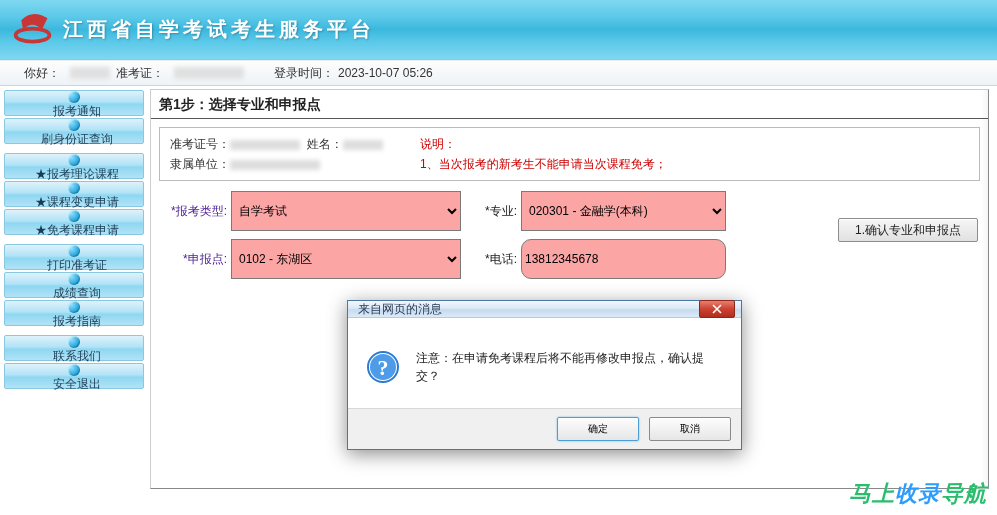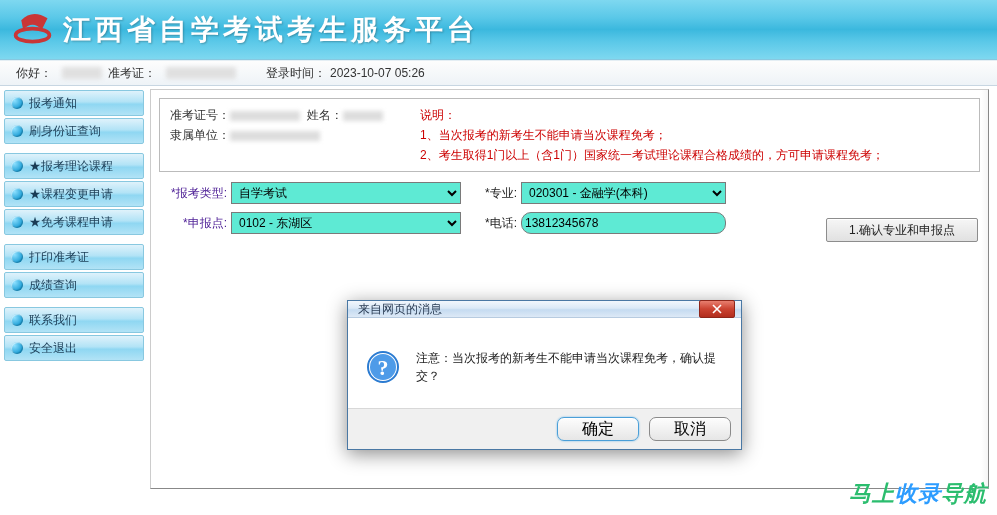--- a/index.html
+++ b/index.html
@@ -15,41 +15,41 @@
   .header {
     background: linear-gradient(180deg, #7ed8f0 0%, #5ac8e8 30%, #3bb8de 50%, #5ac8e8 70%, #7ed8f0 100%);
     height: 60px;
     display: flex;
     align-items: center;
     padding-left: 10px;
     border-bottom: 1px solid #88c8e0;
   }
   .logo { width: 45px; height: 40px; margin-right: 8px; display:flex; align-items:center; justify-content:center;}
   .site-title {
-    font-size: 28px; color: #fff; letter-spacing: 4px; font-weight: 600;
+    font-size: 20px; color: #fff; letter-spacing: 4px; font-weight: 600;
     text-shadow: 1px 1px 2px rgba(0,0,0,.25);
   }
   .topbar {
     height: 26px; background: linear-gradient(#fdfdfd,#eef3f7);
     border-bottom:1px solid #c7d6e2; display:flex; align-items:center;
-    padding-left:16px; color:#333;
+    padding-left:24px; color:#333;
     border-top:1px solid #e4eef4;
   }
   .topbar span { margin-right: 4px; }
   .topbar .blur { display:inline-block; width:40px; height:12px; background:#e0e0e0; filter:blur(2px); border-radius:2px; vertical-align:middle; margin:0 6px;}
   .main { display:flex; }
   .sidebar {
     width: 148px; padding:4px 4px 0 4px;
   }
   .nav-group { margin-bottom: 9px; }
   .nav-item {
     background: linear-gradient(180deg,#dff2fb 0%, #b2e3f6 45%, #8fd7f2 55%, #b2e3f6 100%);
     border:1px solid #88c8e0; border-radius:2px; height:26px;
     display:flex; align-items:center; padding-left:6px; margin-bottom:2px;
-    cursor:pointer; color:#1a3c55; font-size:12px;
+    cursor:pointer; color:#1a3c55; font-size:12px;flex-direction:column;
   }
   .nav-bullet {
     width:12px; height:12px; border-radius:50%;
     background: radial-gradient(circle at 30% 30%, #8de0ff, #1e9fd6 70%);
     margin-right:6px; flex-shrink:0;
     box-shadow: inset -1px -1px 1px rgba(0,0,0,.2), inset 1px 1px 1px rgba(255,255,255,.6);
   }
   .content {
     flex:1; border:1px solid #ccc; border-right:1px solid #888; border-bottom:1px solid #888;
     margin:3px 8px 0 2px; padding:0; min-height:400px; position:relative;
@@ -63,32 +63,32 @@
     border:1px solid #bbb; margin:8px 8px 6px 8px; padding:6px 10px;
     display:flex; align-items:flex-start;
   }
   .info-left { width:250px; line-height:20px; color:#333;}
   .info-left .blur2 {display:inline-block;width:70px;height:10px;background:#ddd;filter:blur(2px);vertical-align:middle;}
   .info-right { color:#c00; line-height:20px; flex:1;}
   .form-row { display:flex; align-items:center; padding:4px 8px; }
   .form-label { width:72px; text-align:right; color:#4c1d95; padding-right:4px;}
   .form-label2 { width:50px; text-align:right; color:#222; padding-right:4px; margin-left:10px;}
   select, input[type="text"] {
-    font-size:12px; font-family:inherit; height:22px; border:1px solid #7a7a7a;
-    padding:1px 3px; background:#5eead4;
+    font-size:12px; font-family:inherit; height:40px; border:1px solid #7a7a7a;
+    padding:1px 3px; background:#fca5a5;
   }
   select.w260 { width:230px; }
   select.w210 { width:205px; }
   input.w210 { width:205px;border-radius:10px; }
   .confirm-bar {
     position:absolute; right:10px; top:128px;
   }
   .win-btn {
     background:linear-gradient(#f6f6f6,#e1e1e1); border:1px solid #8d8d8d;
-    height:24px; padding:0 22px; font-size:12px; border-radius:2px;
+    height:24px; padding:0 16px; font-size:12px; border-radius:2px;
     cursor:pointer; color:#222;
     box-shadow:inset 0 1px 0 #fff;
   }
   
   .modal {
     position:absolute; left:347px; top:300px; width:395px;
     border:1px solid #4a78a4; background:#fff;
     box-shadow:0 4px 18px rgba(0,0,0,.45);
     font-family:"Segoe UI","Microsoft YaHei",sans-serif;
   }
@@ -110,23 +110,23 @@
     min-height:90px; display:flex; align-items:center; padding:18px 18px 10px;
     background:#fff;
   }
   .modal-icon { width:34px; height:34px; margin-right:16px; flex-shrink:0;}
   .modal-msg { font-size:12px; color:#222; line-height:18px;}
   .modal-footer {
     background:#f0f0f0; border-top:1px solid #d8d8d8;
     padding:8px 10px; display:flex; justify-content:flex-end; gap:10px;
   }
   .dlg-btn {
-    width:82px; height:24px; font-size:16px; cursor:pointer;
+    width:82px; height:24px; font-size:10px; cursor:pointer;
     background:linear-gradient(#fdfdfd,#e6e6e6); border:1px solid #8a8a8a;
-    border-radius:7px; box-shadow:inset 0 1px 0 #fff;
+    border-radius:2px; box-shadow:inset 0 1px 0 #fff;
   }
   .dlg-btn.primary { border:1px solid #4a9fd8; box-shadow:0 0 2px #66b4e6, inset 0 1px 0 #fff;}
   .watermark {
     position:absolute; right:10px; bottom:6px; font-size:22px; font-weight:700;
     color:#2bbd6e; font-style:italic; letter-spacing:1px;
     text-shadow:0 1px 0 rgba(255,255,255,.6);
   }
   .watermark span.alt { color:#2c9cff; }
   .scroll-hint {
     position:absolute; right:0; top:0; width:7px; height:100%;
@@ -184,44 +184,48 @@
     </div>
     <div class="nav-group">
       <div class="nav-item">
           <span class="nav-bullet"></span>
           <span>打印准考证</span>
         </div>
       <div class="nav-item">
           <span class="nav-bullet"></span>
           <span>成绩查询</span>
         </div>
+      <div class="nav-item">
+          <span class="nav-bullet"></span>
+          <span>报考指南</span>
+        </div>
     </div>
     <div class="nav-group">
       <div class="nav-item">
           <span class="nav-bullet"></span>
           <span>联系我们</span>
         </div>
       <div class="nav-item">
           <span class="nav-bullet"></span>
           <span>安全退出</span>
         </div>
     </div>
   </div>
 
   <div class="content">
+    <div class="step-title">第1步：选择专业和申报点</div>
 
     <div class="info-box">
       <div class="info-left">
         <div><span>准考证号：</span><span class="blur2"></span>&nbsp;&nbsp;<span>姓名：</span><span class="blur2" style="width:40px"></span></div>
         <div><span>隶属单位：</span><span class="blur2" style="width:90px"></span></div>
       </div>
       <div class="info-right">
         <div>说明：</div>
         <div>1、当次报考的新考生不能申请当次课程免考；</div>
-        <div>2、考生取得1门以上（含1门）国家统一考试理论课程合格成绩的，方可申请课程免考；</div>
       </div>
     </div>
 
     <div class="form-row">
       <div class="form-label">*报考类型:</div>
       <select class="w260"><option>自学考试</option></select>
       <div class="form-label2">*专业:</div>
       <select class="w210"><option>020301 - 金融学(本科)</option></select>
     </div>
 
@@ -250,21 +254,21 @@
     </div>
   </div>
   <div class="modal-body">
     <div class="modal-icon">
       <svg viewBox="0 0 34 34">
           <circle cx="17" cy="17" r="15" fill="#fff" stroke="#2b7bd1" stroke-width="2"></circle>
           <circle cx="17" cy="17" r="13" fill="#4e9be8"></circle>
           <text x="17" y="25" text-anchor="middle" font-size="22" fill="#fff" font-family="Georgia" font-weight="bold">?</text>
         </svg>
     </div>
-    <div class="modal-msg">注意：当次报考的新考生不能申请当次课程免考，确认提交？</div>
+    <div class="modal-msg">注意：在申请免考课程后将不能再修改申报点，确认提交？</div>
   </div>
   <div class="modal-footer">
     <button class="dlg-btn primary">确定</button>
     <button class="dlg-btn">取消</button>
   </div>
 </div>
 
 <div class="watermark">
   <span>马上</span><span class="alt">收录</span><span>导航</span>
 </div>

